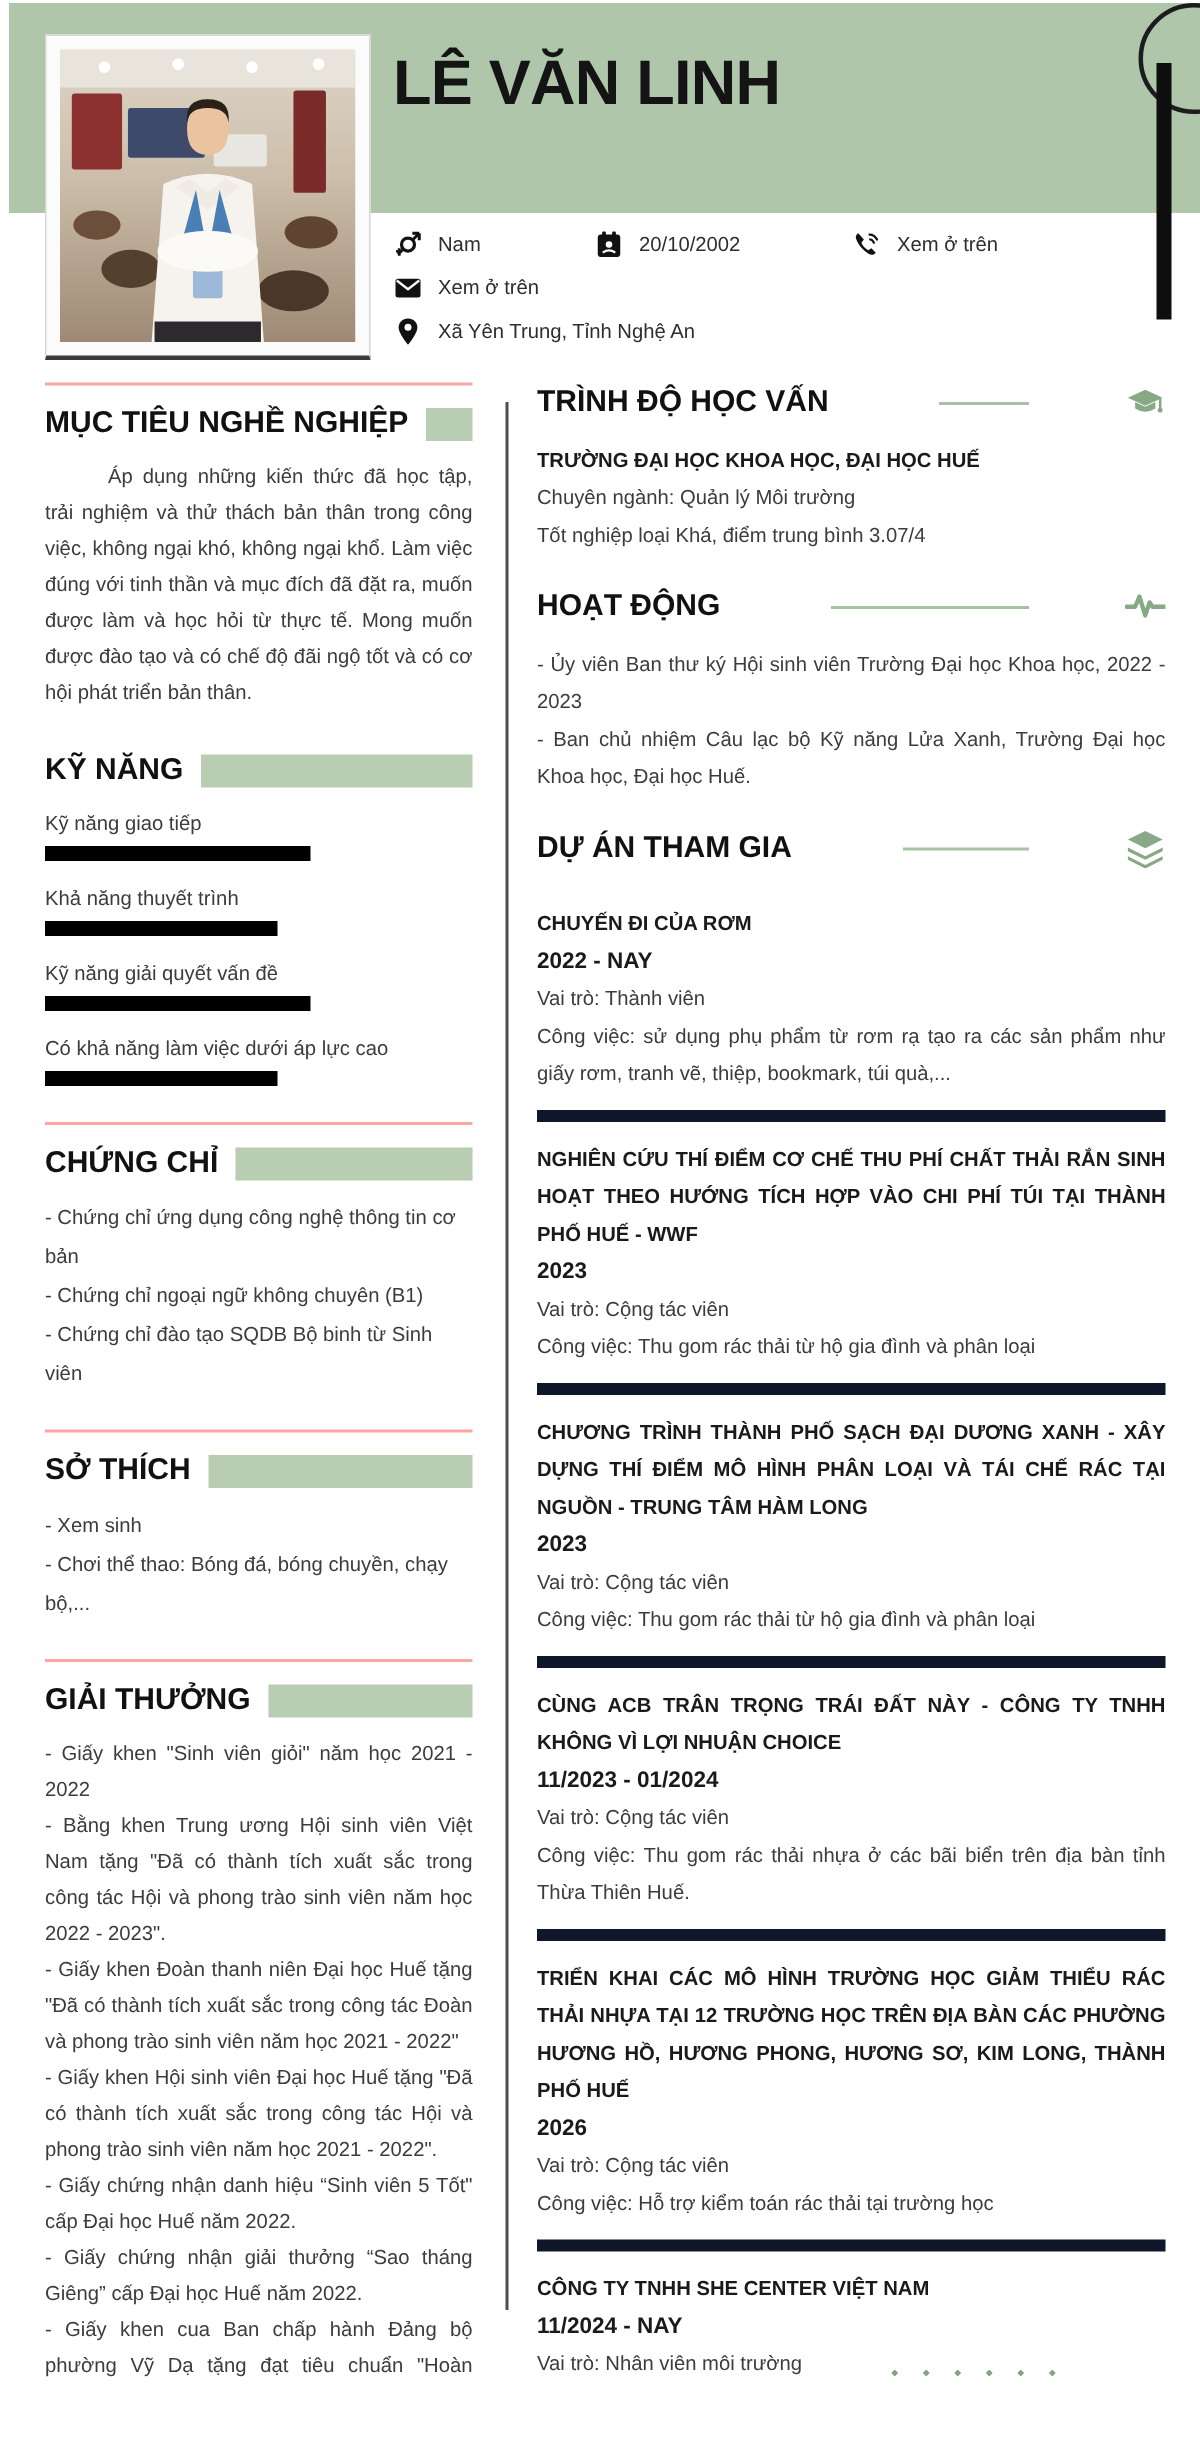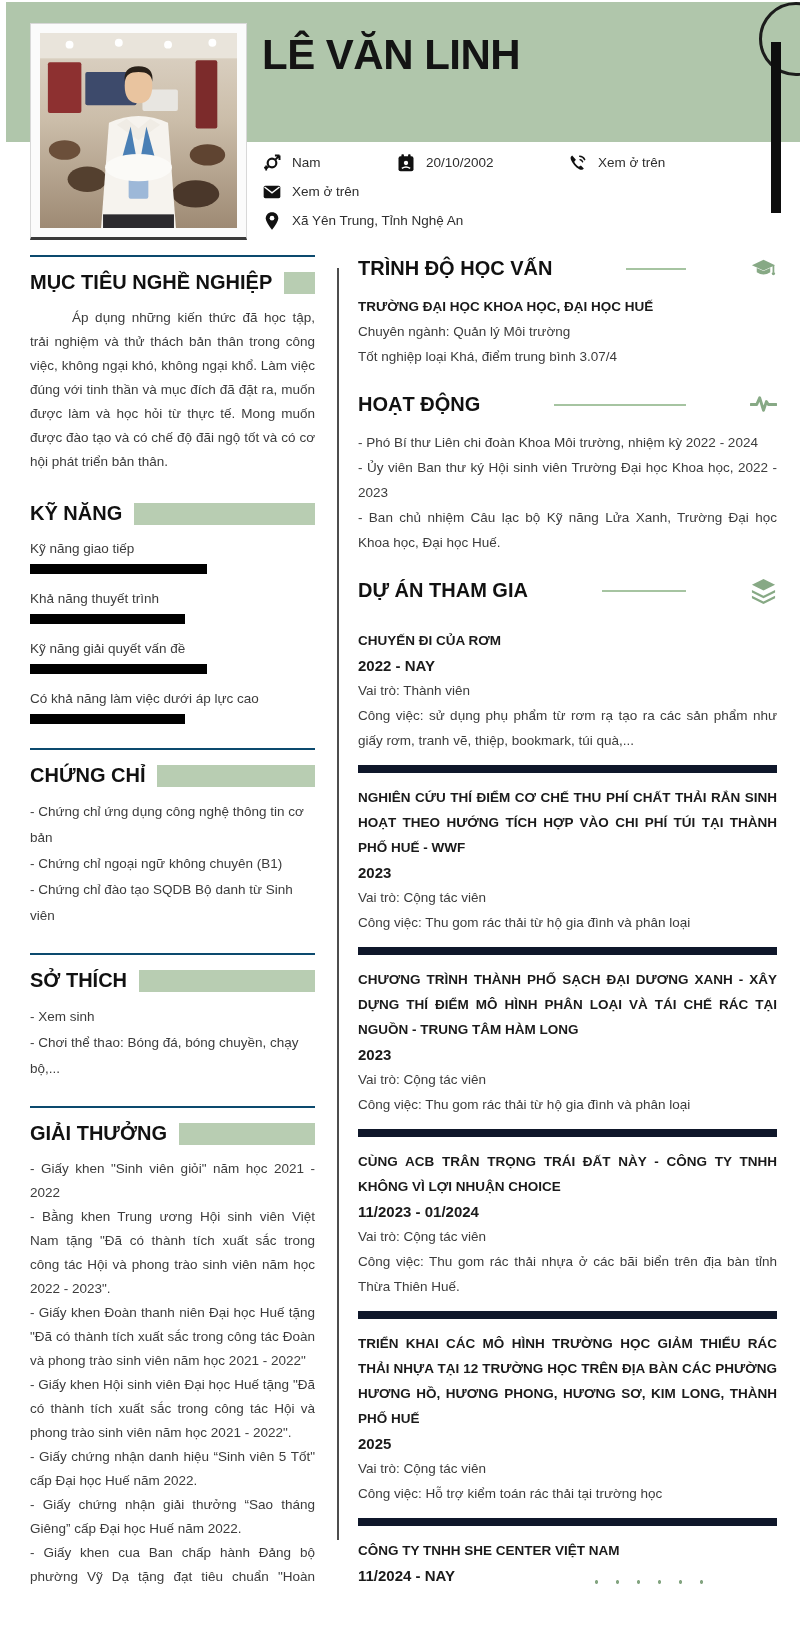--- a/index.html
+++ b/index.html
@@ -27,21 +27,21 @@
   .c-item.w1{width:134px;}
   .c-item.w2{width:172px;}
 
   
   .col-left{position:absolute;left:30px;top:255px;width:285px;}
   .col-right{position:absolute;left:358px;top:255px;width:419px;}
   .col-divider{position:absolute;left:337px;top:268px;width:2px;height:1272px;background:#4d4d4d;}
 
   
   .l-section{margin-bottom:24px;}
-  .l-section.lined{border-top:2px solid #0c4a6e;padding-top:14px;}
+  .l-section.lined{border-top:2px solid #fca5a5;padding-top:14px;}
   .l-head{display:flex;align-items:center;margin-bottom:12px;}
   .l-head-text{font-size:20px;font-weight:700;color:#111;white-space:nowrap;}
   .l-head-block{flex:1;height:22px;margin-left:12px;background:#b8cdb2;}
   .body-just{font-size:13.5px;line-height:24px;text-align:justify;color:#3c3c3c;}
   .indent{text-indent:42px;}
   .plain-item{font-size:13.5px;line-height:26px;color:#3c3c3c;}
   .award-item{font-size:13.5px;line-height:24px;text-align:justify;color:#3c3c3c;}
 
   .skill{margin-bottom:13px;}
   .skill-label{font-size:13.5px;line-height:24px;color:#3c3c3c;}
@@ -211,21 +211,21 @@
     <div class="l-section lined">
       <div class="l-head">
         <span class="l-head-text">CHỨNG CHỈ</span>
         <span class="l-head-block"></span>
       </div>
 
         <div class="plain-item">- Chứng chỉ ứng dụng công nghệ thông tin cơ bản</div>
 
         <div class="plain-item">- Chứng chỉ ngoại ngữ không chuyên (B1)</div>
 
-        <div class="plain-item">- Chứng chỉ đào tạo SQDB Bộ danh từ Sinh viên</div>
+        <div class="plain-item">- Chứng chỉ đào tạo SQDB Bộ binh từ Sinh viên</div>
 
     </div>
 
     <div class="l-section lined">
       <div class="l-head">
         <span class="l-head-text">SỞ THÍCH</span>
         <span class="l-head-block"></span>
       </div>
 
         <div class="plain-item">- Xem sinh</div>
@@ -278,21 +278,20 @@
 
     <div class="r-section">
       <div class="r-head">
         <span class="r-head-text">HOẠT ĐỘNG</span>
         <span class="r-head-line"></span>
         <svg class="ic" viewBox="0 0 28 28" width="27" height="27">
           <path d="M1 14 h6 l3 -7 l4 13 l3 -9 l2 3 h8" fill="none" stroke="#87a985" stroke-width="3" stroke-linejoin="round" stroke-linecap="round"></path>
         </svg>
       </div>
 
-        <div class="r-line r-just">- Phó Bí thư Liên chi đoàn Khoa Môi trường, nhiệm kỳ 2022 - 2024</div>
 
         <div class="r-line r-just">- Ủy viên Ban thư ký Hội sinh viên Trường Đại học Khoa học, 2022 - 2023</div>
 
         <div class="r-line r-just">- Ban chủ nhiệm Câu lạc bộ Kỹ năng Lửa Xanh, Trường Đại học Khoa học, Đại học Huế.</div>
 
     </div>
 
     <div class="r-section">
       <div class="r-head">
         <span class="r-head-text">DỰ ÁN THAM GIA</span>
@@ -327,21 +326,21 @@
 
         <div class="project">
           <div class="proj-title">CÙNG ACB TRÂN TRỌNG TRÁI ĐẤT NÀY - CÔNG TY TNHH KHÔNG VÌ LỢI NHUẬN CHOICE</div>
           <div class="proj-period">11/2023 - 01/2024</div>
           <div class="r-line">Vai trò: Cộng tác viên</div>
           <div class="r-line r-just">Công việc: Thu gom rác thải nhựa ở các bãi biển trên địa bàn tỉnh Thừa Thiên Huế.</div>
         </div>
 
         <div class="project">
           <div class="proj-title">TRIỂN KHAI CÁC MÔ HÌNH TRƯỜNG HỌC GIẢM THIỂU RÁC THẢI NHỰA TẠI 12 TRƯỜNG HỌC TRÊN ĐỊA BÀN CÁC PHƯỜNG HƯƠNG HỒ, HƯƠNG PHONG, HƯƠNG SƠ, KIM LONG, THÀNH PHỐ HUẾ</div>
-          <div class="proj-period">2025</div>
+          <div class="proj-period">2026</div>
           <div class="r-line">Vai trò: Cộng tác viên</div>
           <div class="r-line r-just">Công việc: Hỗ trợ kiểm toán rác thải tại trường học</div>
         </div>
 
         <div class="project">
           <div class="proj-title">CÔNG TY TNHH SHE CENTER VIỆT NAM</div>
           <div class="proj-period">11/2024 - NAY</div>
           <div class="r-line">Vai trò: Nhân viên môi trường</div>
           <div class="r-line r-just">Công việc: Lập hồ sơ đề xuất cấp giấy phép môi trường, đăng ký môi trường, công tác bảo vệ môi trường; Lập báo cáo kiểm kê khí nhà kính cho doanh nghiệp.</div>
         </div>

